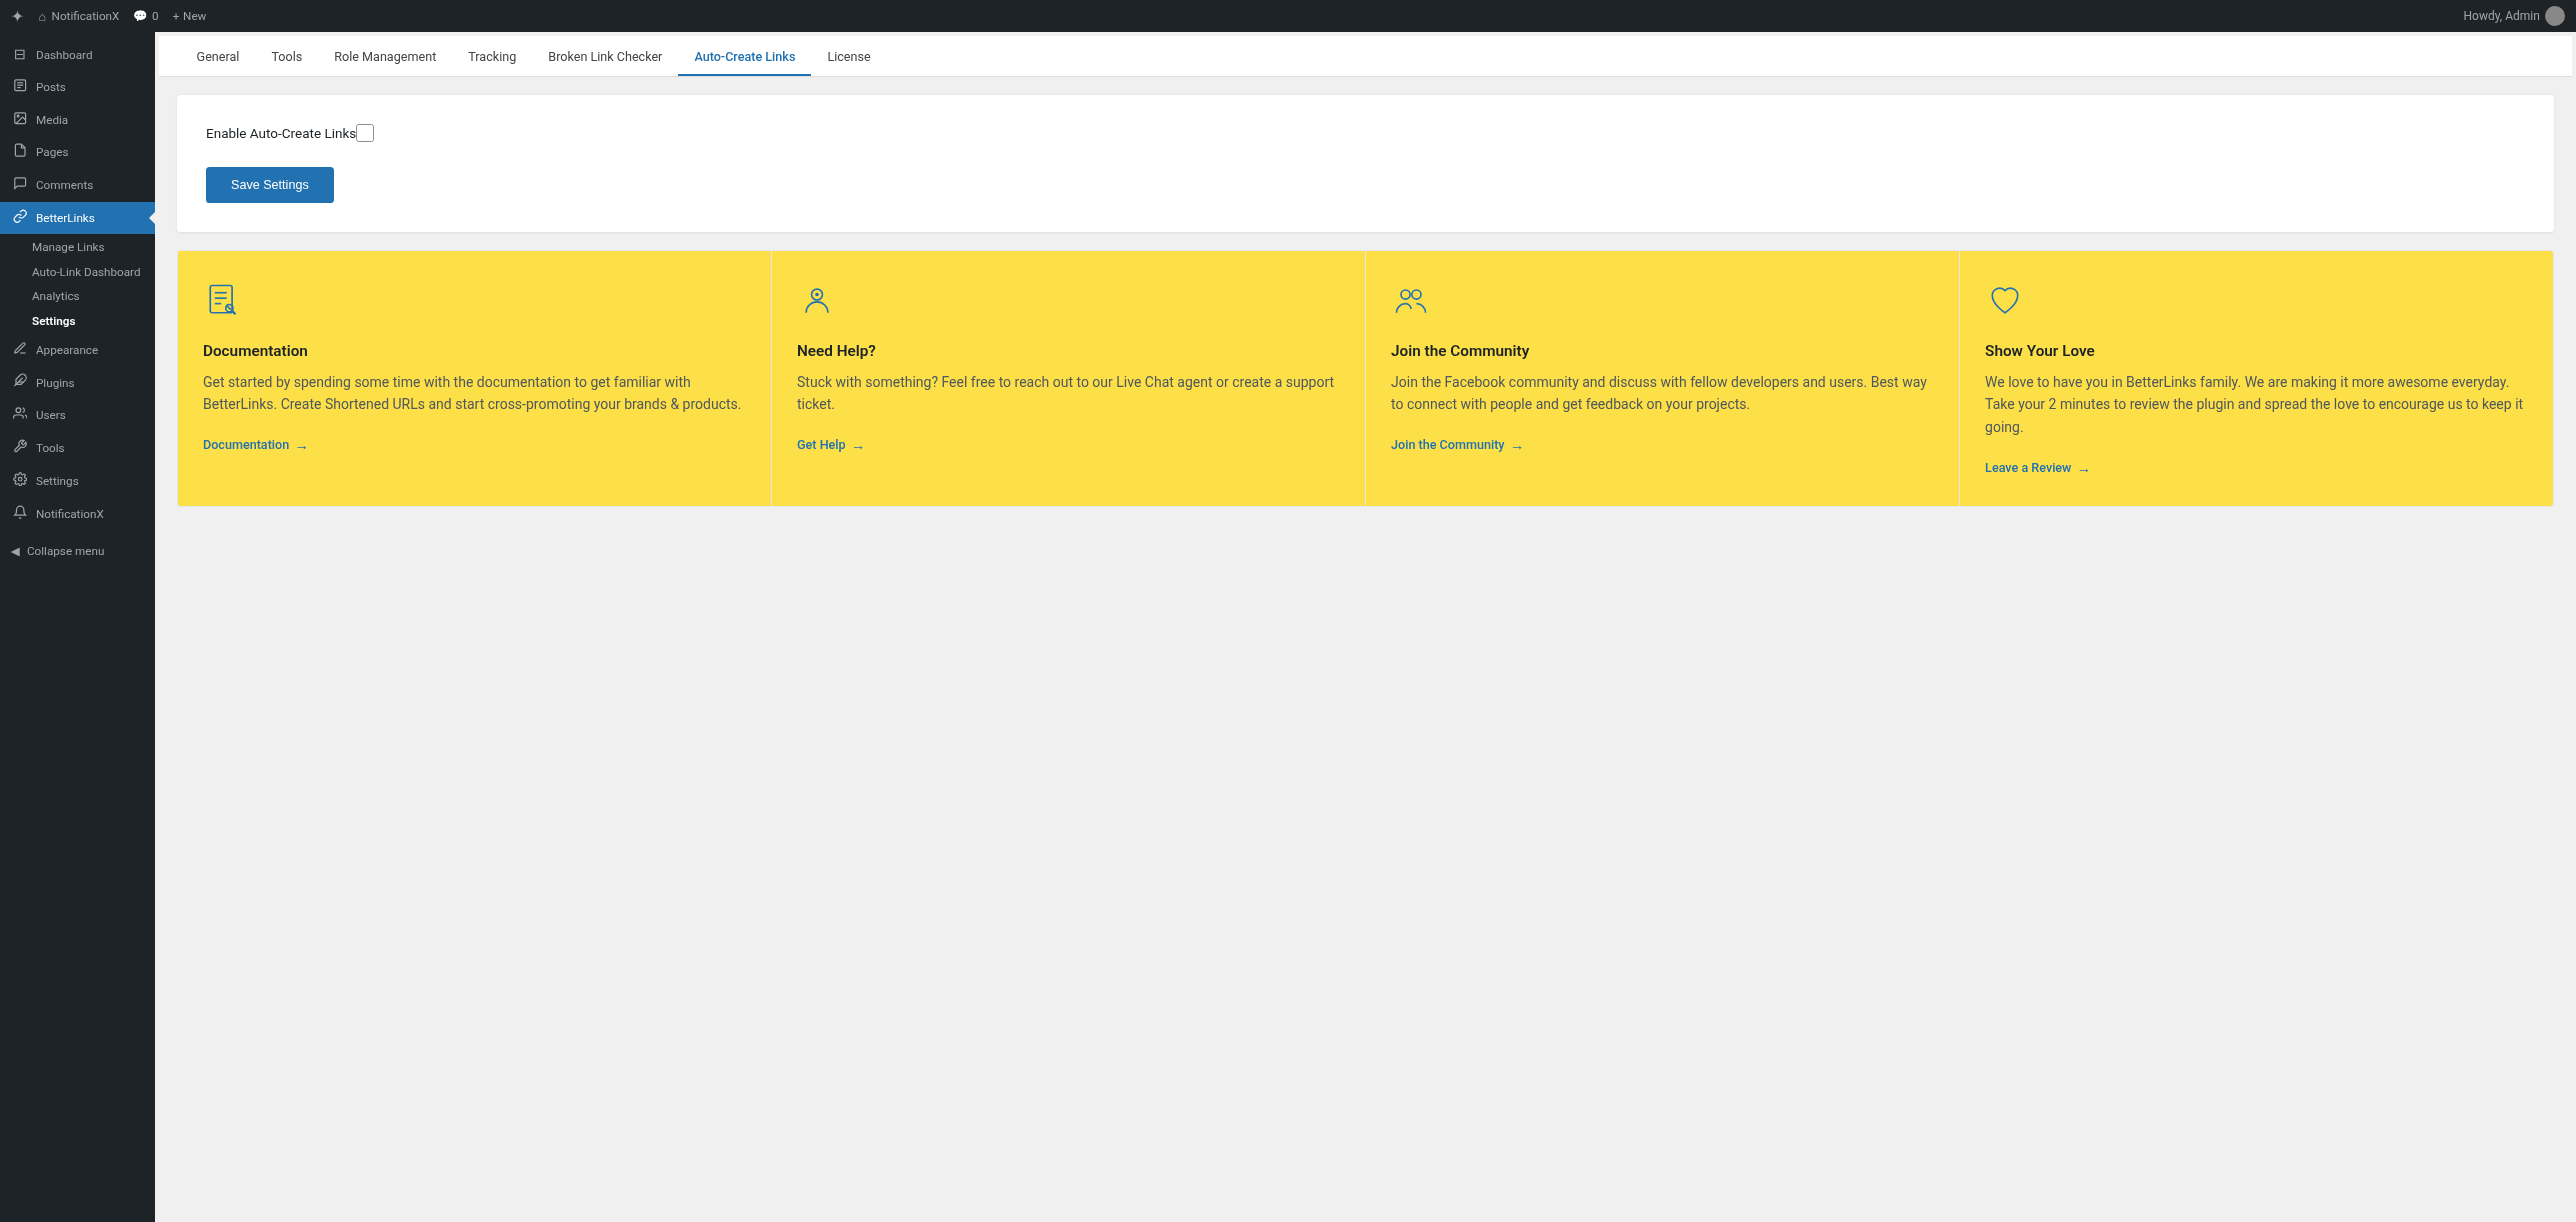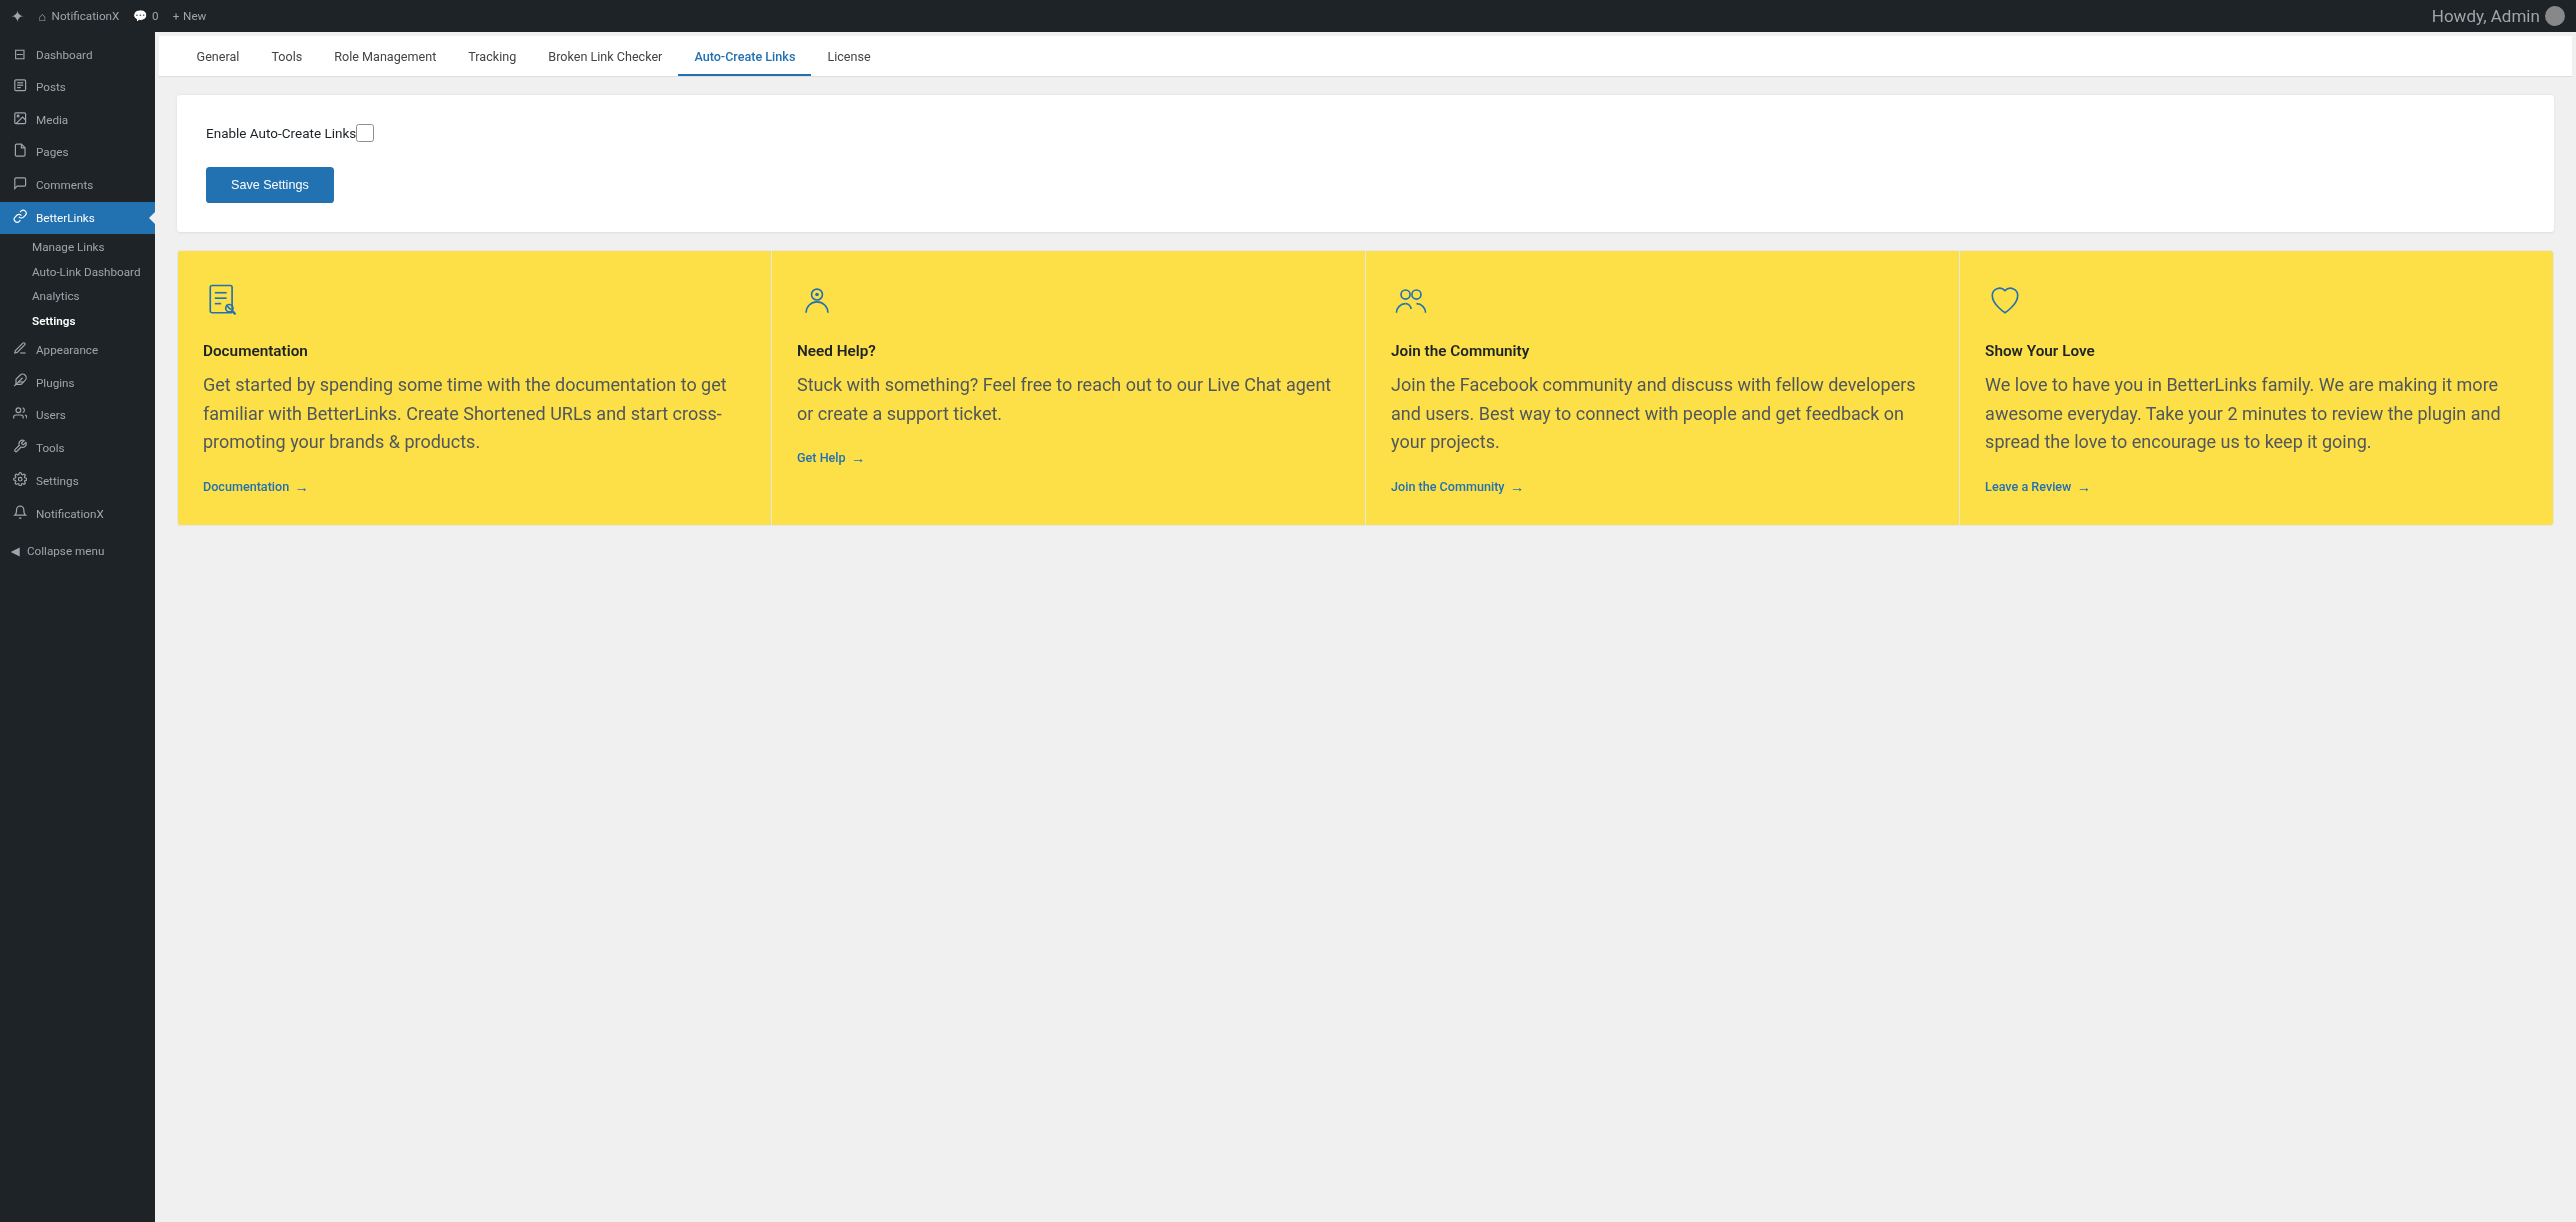--- a/index.html
+++ b/index.html
@@ -15,21 +15,21 @@
       gap: 14.4px;
       position: fixed;
       top: 0; left: 0; right: 0;
       z-index: 100;
     }
     #wpadminbar .wp-logo { color: #a0a5aa; font-size: 16px; }
     #wpadminbar .site-name { color: #a0a5aa; font-size: 11.7px; display: flex; align-items: center; gap: 5.4px; }
     #wpadminbar .site-name .home-icon { font-size: 12.6px; }
     #wpadminbar .comments-link { color: #a0a5aa; font-size: 11.7px; display: flex; align-items: center; gap: 3.6px; }
     #wpadminbar .new-link { color: #a0a5aa; font-size: 11.7px; display: flex; align-items: center; gap: 3.6px; cursor: pointer; }
-    #wpadminbar .howdy { color: #a0a5aa; font-size: 17px; margin-left: auto; display: flex; align-items: center; gap: 5.4px; }
+    #wpadminbar .howdy { color: #a0a5aa; font-size: 12px; margin-left: auto; display: flex; align-items: center; gap: 5.4px; }
     #wpadminbar .avatar { width: 20px; height: 20px; background: #888; border-radius: 50%; }
 
     
     .layout { display: flex; margin-top: 32px; min-height: calc(100vh - 32px); }
 
     
     .sidebar {
       width: 155px;
       background: #1d2327;
       flex-shrink: 0;
@@ -161,21 +161,21 @@
       line-height: 1;
     }
     .card-icon svg { width: 40px; height: 40px; fill: none; stroke: #2271b1; stroke-width: 1.8; }
     .card-title {
       font-size: 15.3px;
       font-weight: 600;
       color: #1d2327;
       margin-bottom: 10.8px;
     }
     .card-desc {
-      font-size: 18px;
+      font-size: 14px;
       color: #50575e;
       line-height: 1.6;
       margin-bottom: 21.6px;
     }
     .card-link {
       color: #2271b1;
       font-size: 12.6px;
       font-weight: 500;
       text-decoration: none;
       display: flex;

